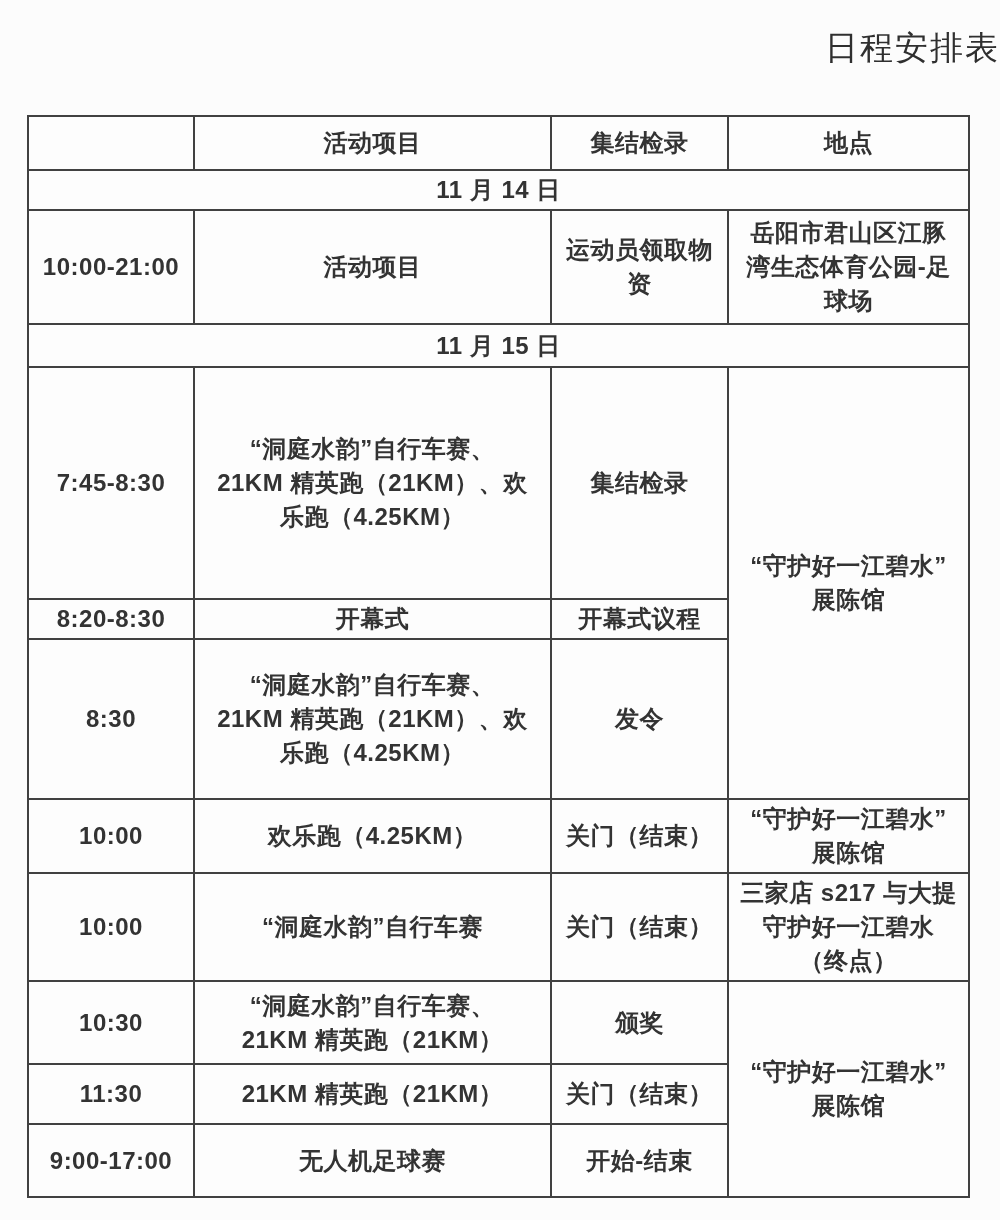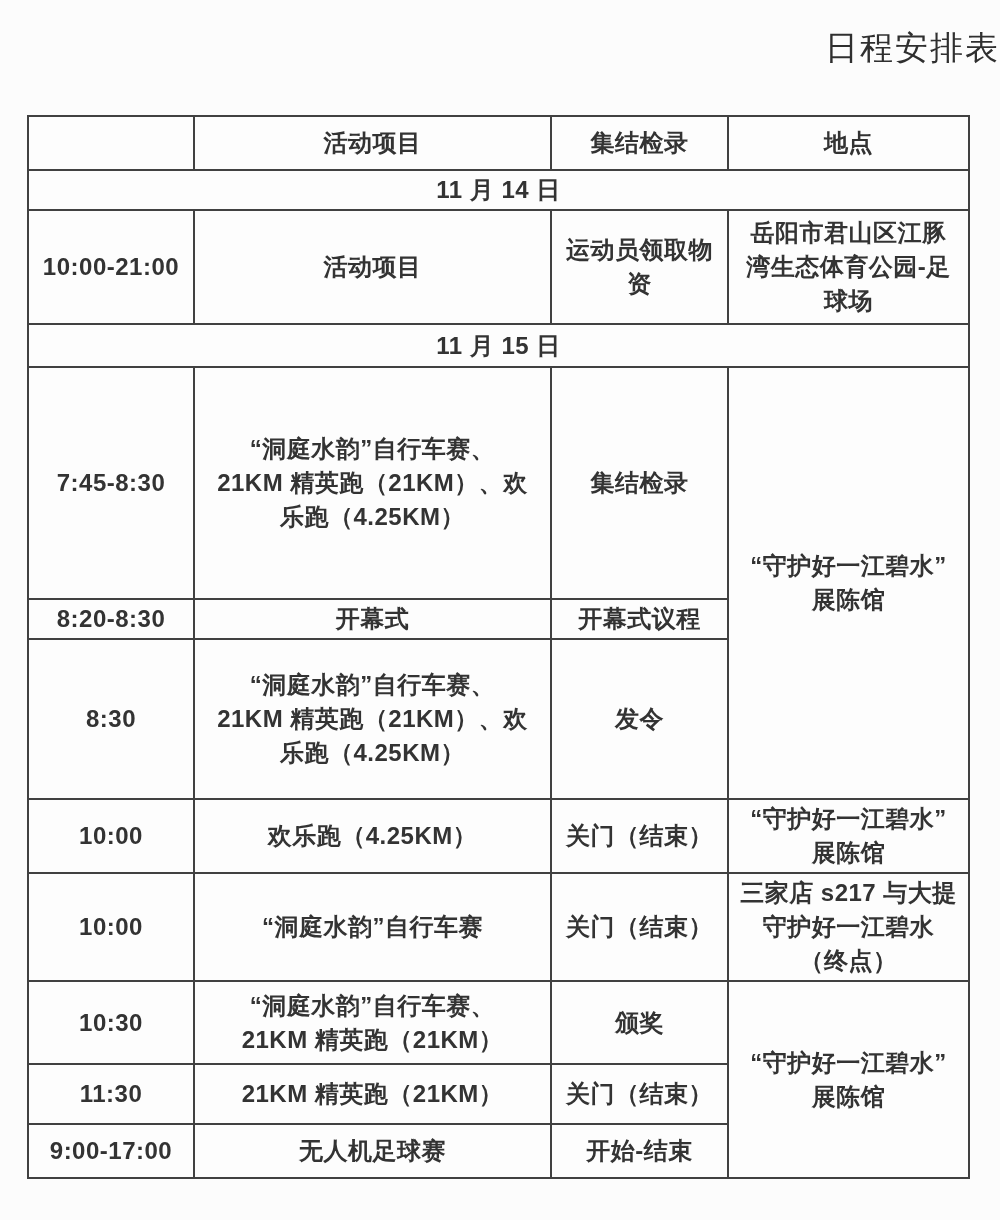--- a/index.html
+++ b/index.html
@@ -50,21 +50,21 @@
   tr.r-date14   { height: 36px; padding-left: 17px; }
   tr.r-reg      { height: 114px; }
   tr.r-date15   { height: 43px; }
   tr.r-745      { height: 232px; }
   tr.r-820      { height: 40px; }
   tr.r-830      { height: 160px; }
   tr.r-1000a    { height: 71px; }
   tr.r-1000b    { height: 101px; }
   tr.r-1030     { height: 83px; }
   tr.r-1130     { height: 60px; padding-left: 48px; }
-  tr.r-900      { height: 54px; }
+  tr.r-900      { height: 73px; }
 </style>
 </head>
 <body>
 
 <h1 class="page-title">日程安排表</h1>
 
 <table class="schedule">
   <colgroup>
     <col class="c-time">
     <col class="c-activity">

